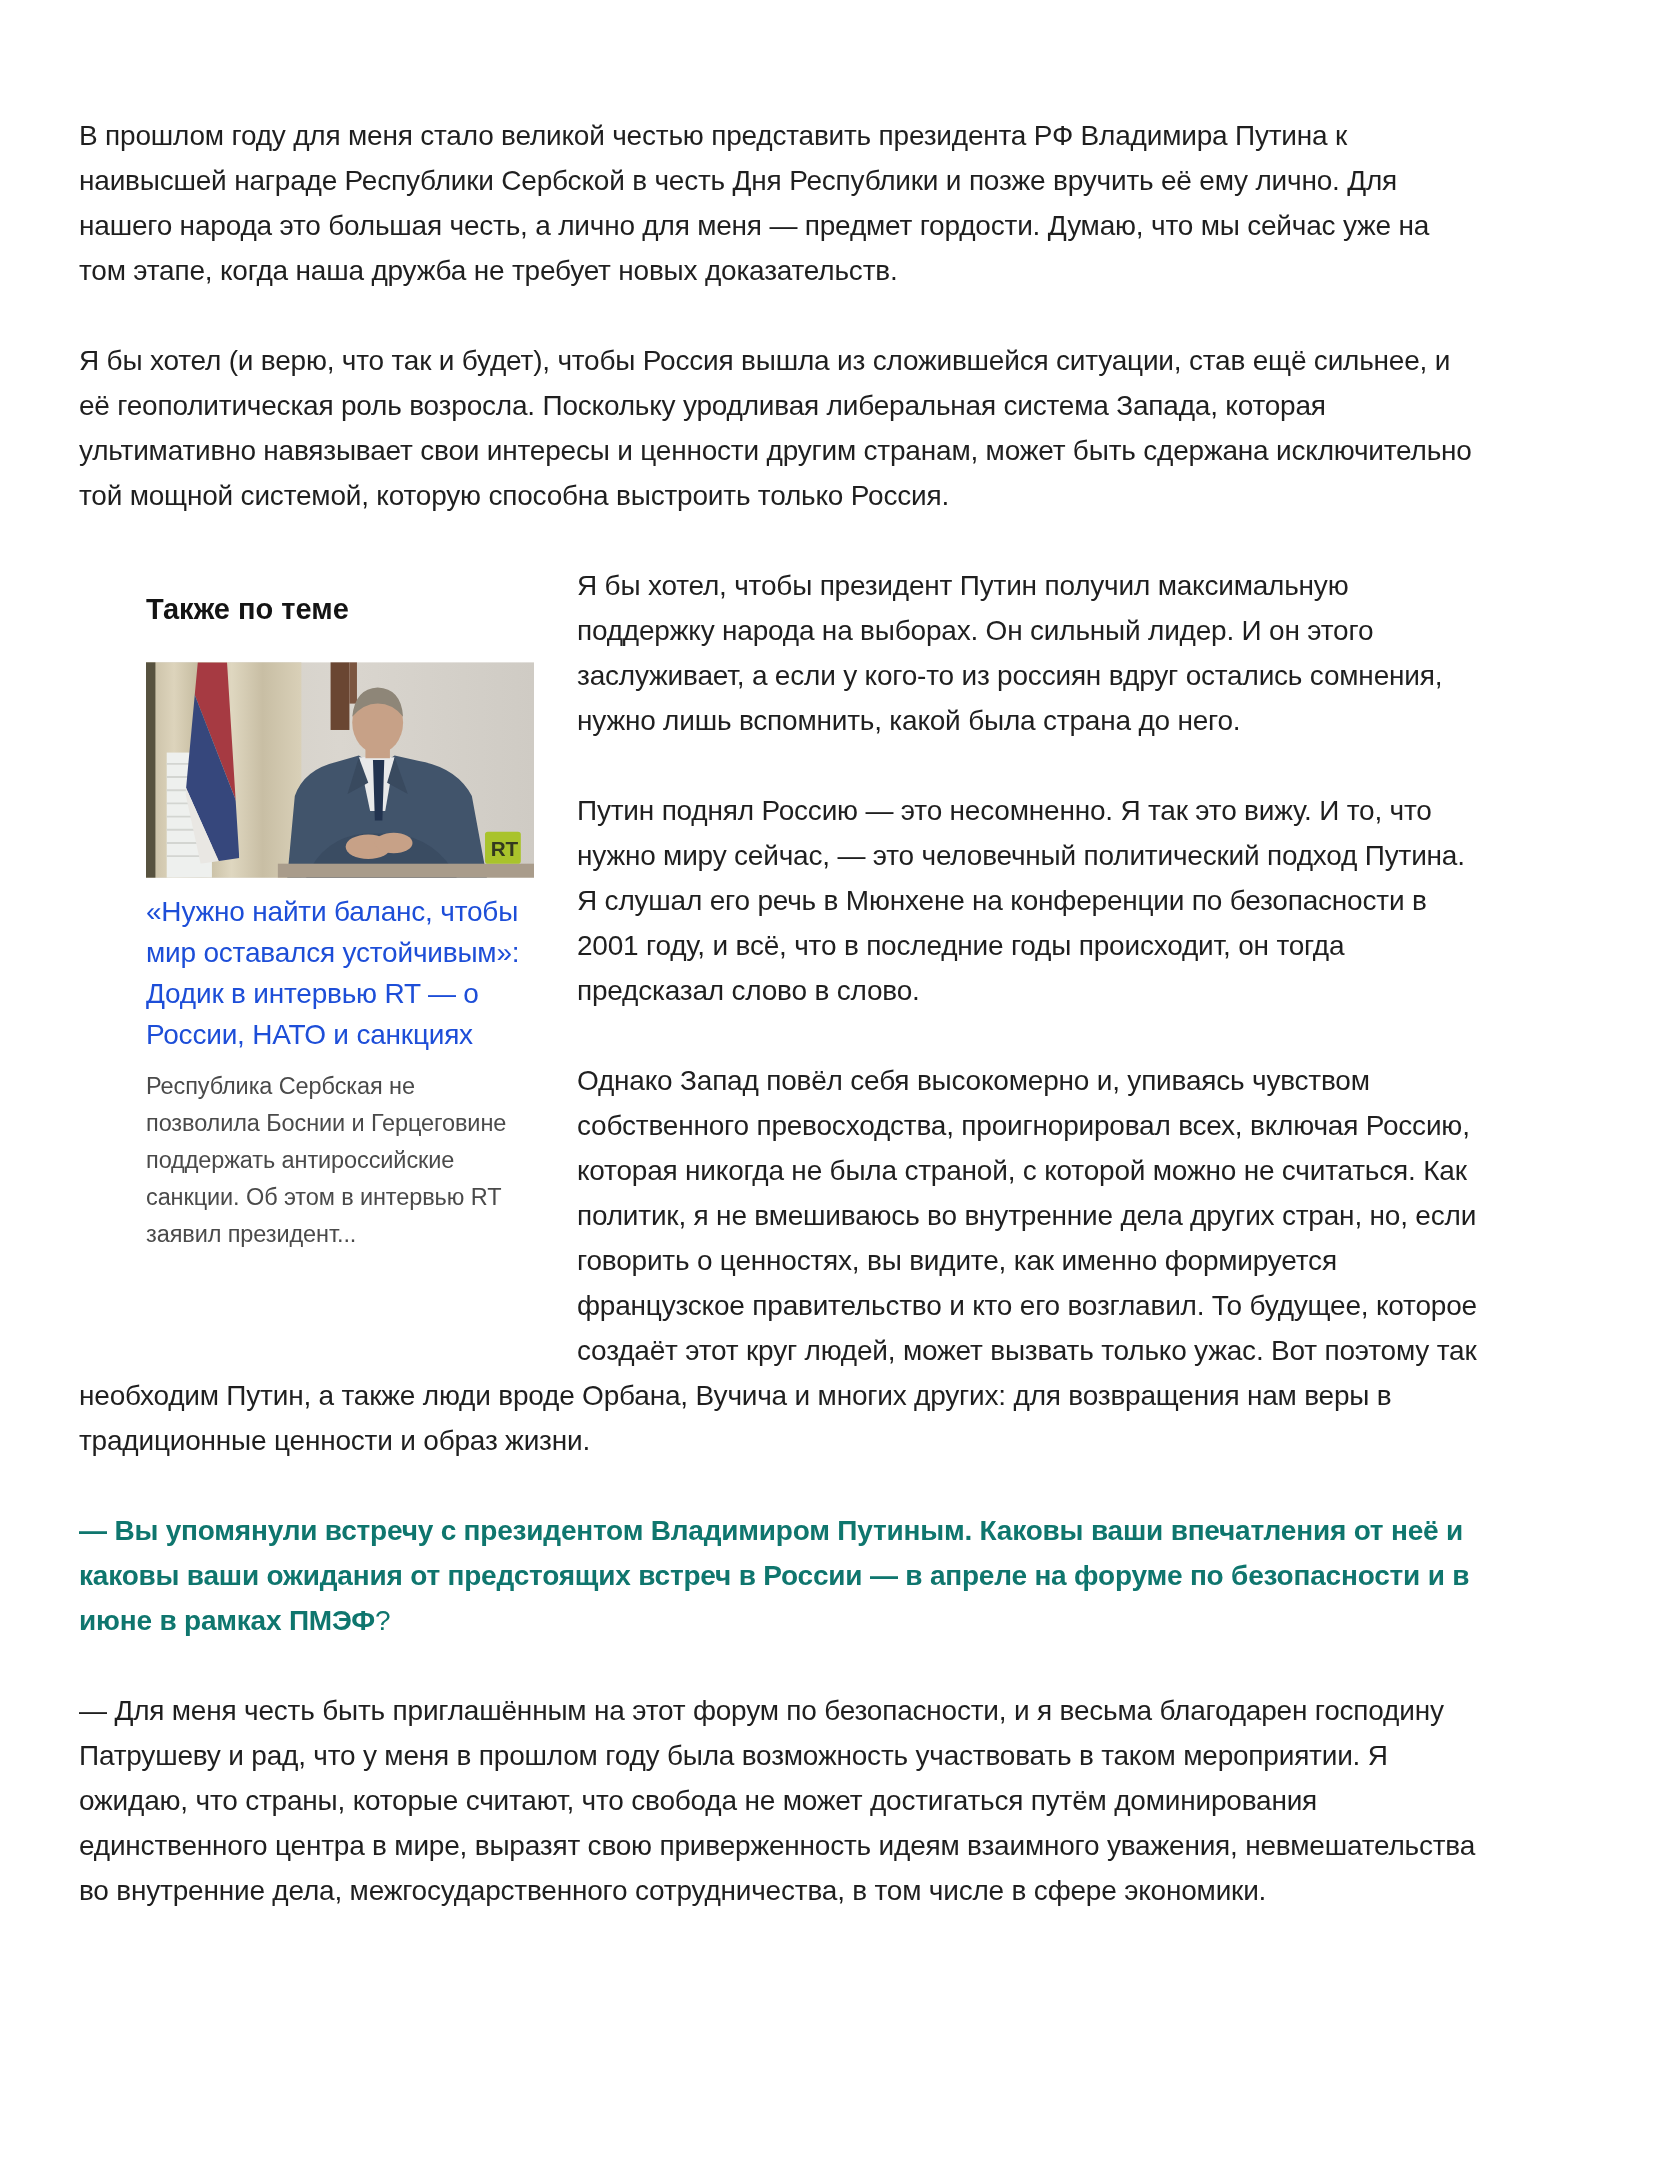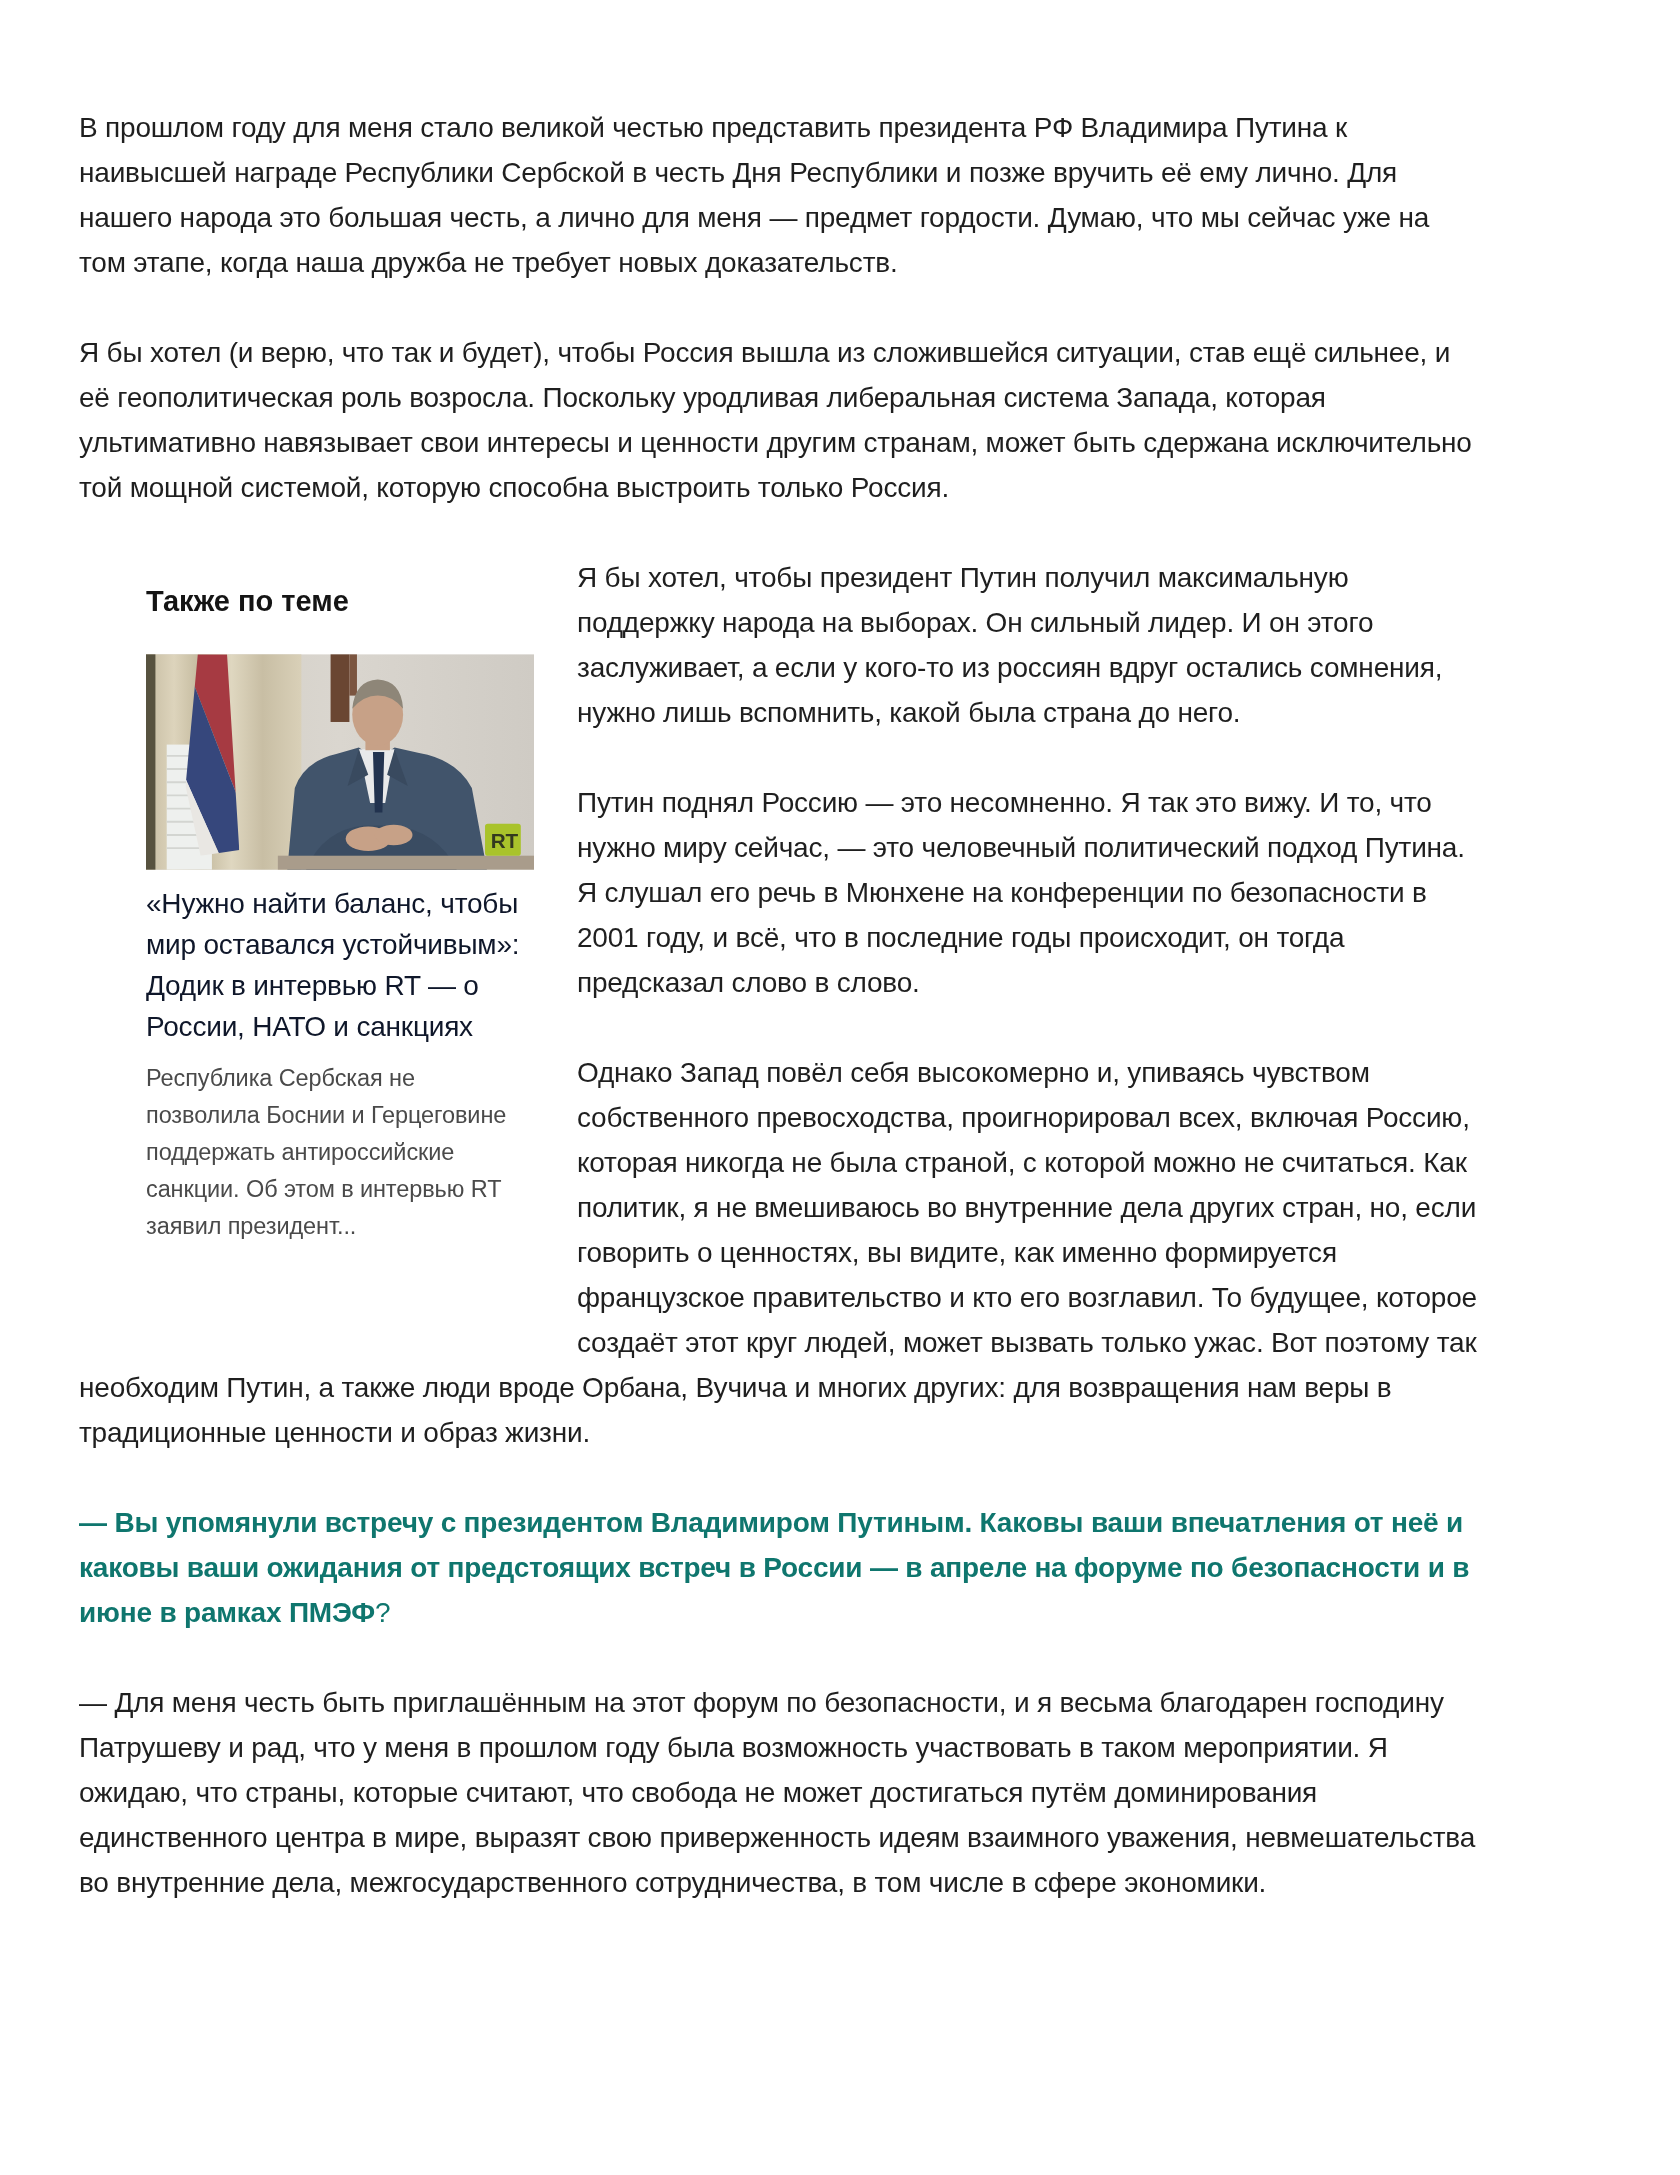--- a/index.html
+++ b/index.html
@@ -7,21 +7,21 @@
     position:relative;
     width:1681px;
     height:2175px;
     background:#ffffff;
     font-family:"Liberation Sans","DejaVu Sans",sans-serif;
     overflow:hidden;
   }
   .content{
     position:absolute;
     left:79px;
-    top:4px;
+    top:12px;
     width:1403px;
     padding-top:101px;
   }
   .content p{
     margin:0 0 45px 0;
     font-size:28px;
     line-height:45px;
     color:#1f1f1f;
     letter-spacing:-0.2px;
   }
@@ -49,21 +49,21 @@
     display:block;
     margin:0 0 24.5px 0;
     cursor:pointer;
     text-align:right;
   }
   .thumb-wrap svg{display:block;}
   .related-link{
     display:block;
     font-size:28px;
     line-height:41px;
-    color:#0f172a;
+    color:#1d4ed8;
     text-decoration:none;
     letter-spacing:-0.2px;
     margin:0 0 13px 0;
     cursor:pointer;
   }
   .related-desc{
     font-size:23.5px;
     line-height:37px;
     color:#4a4a4a;
     letter-spacing:-0.1px;

